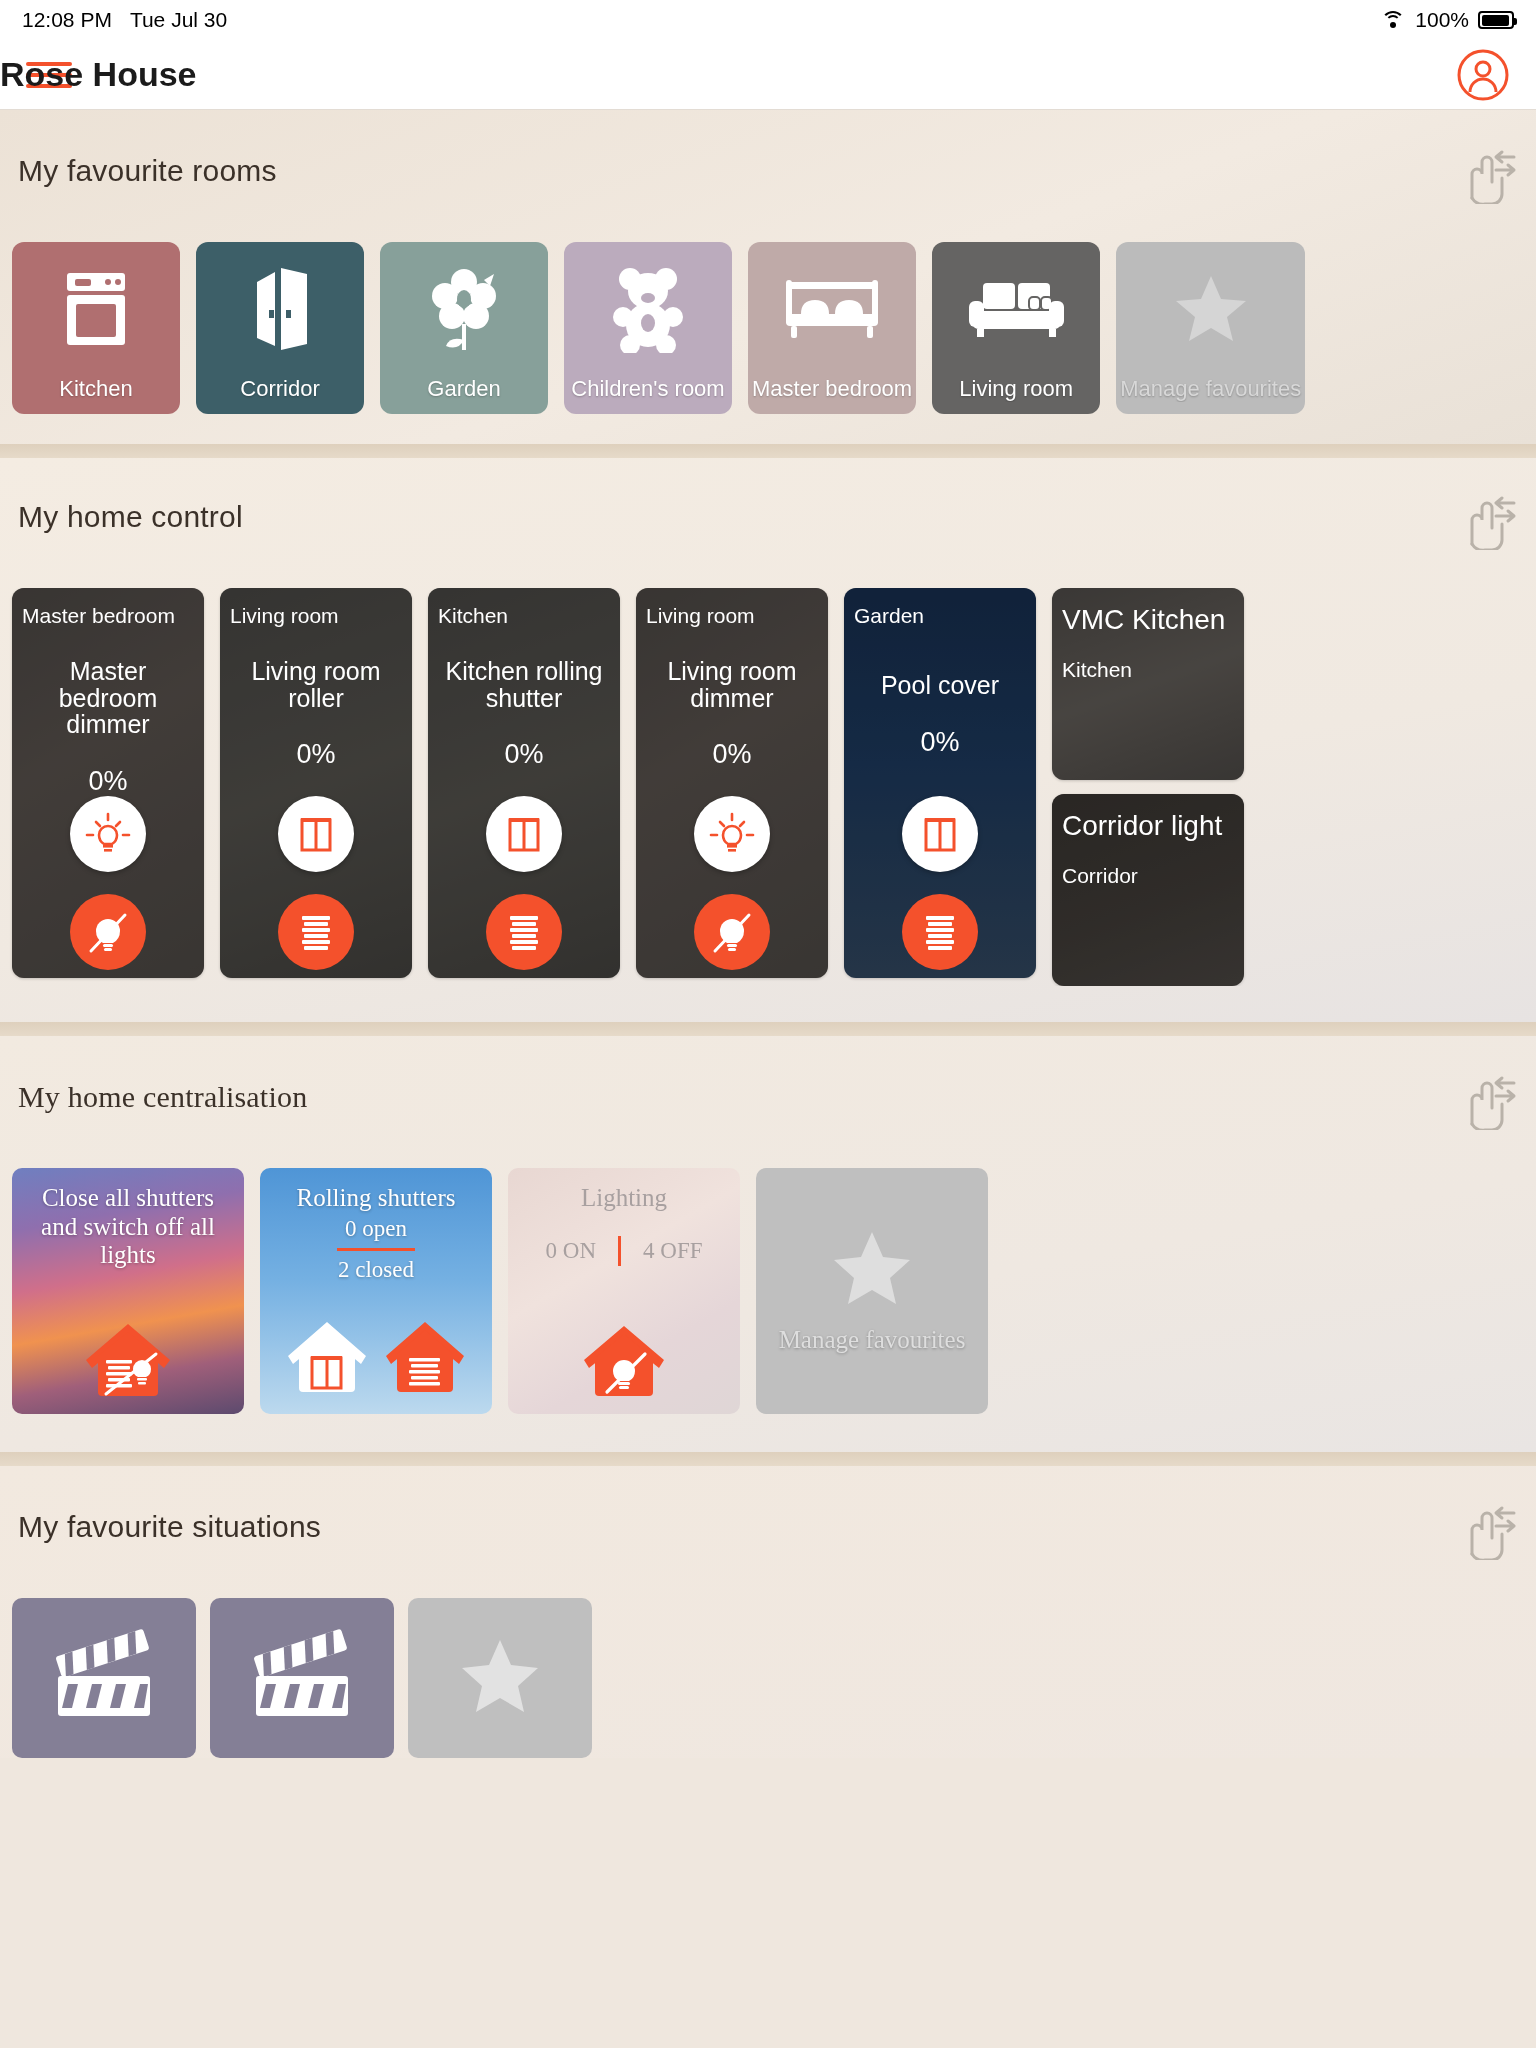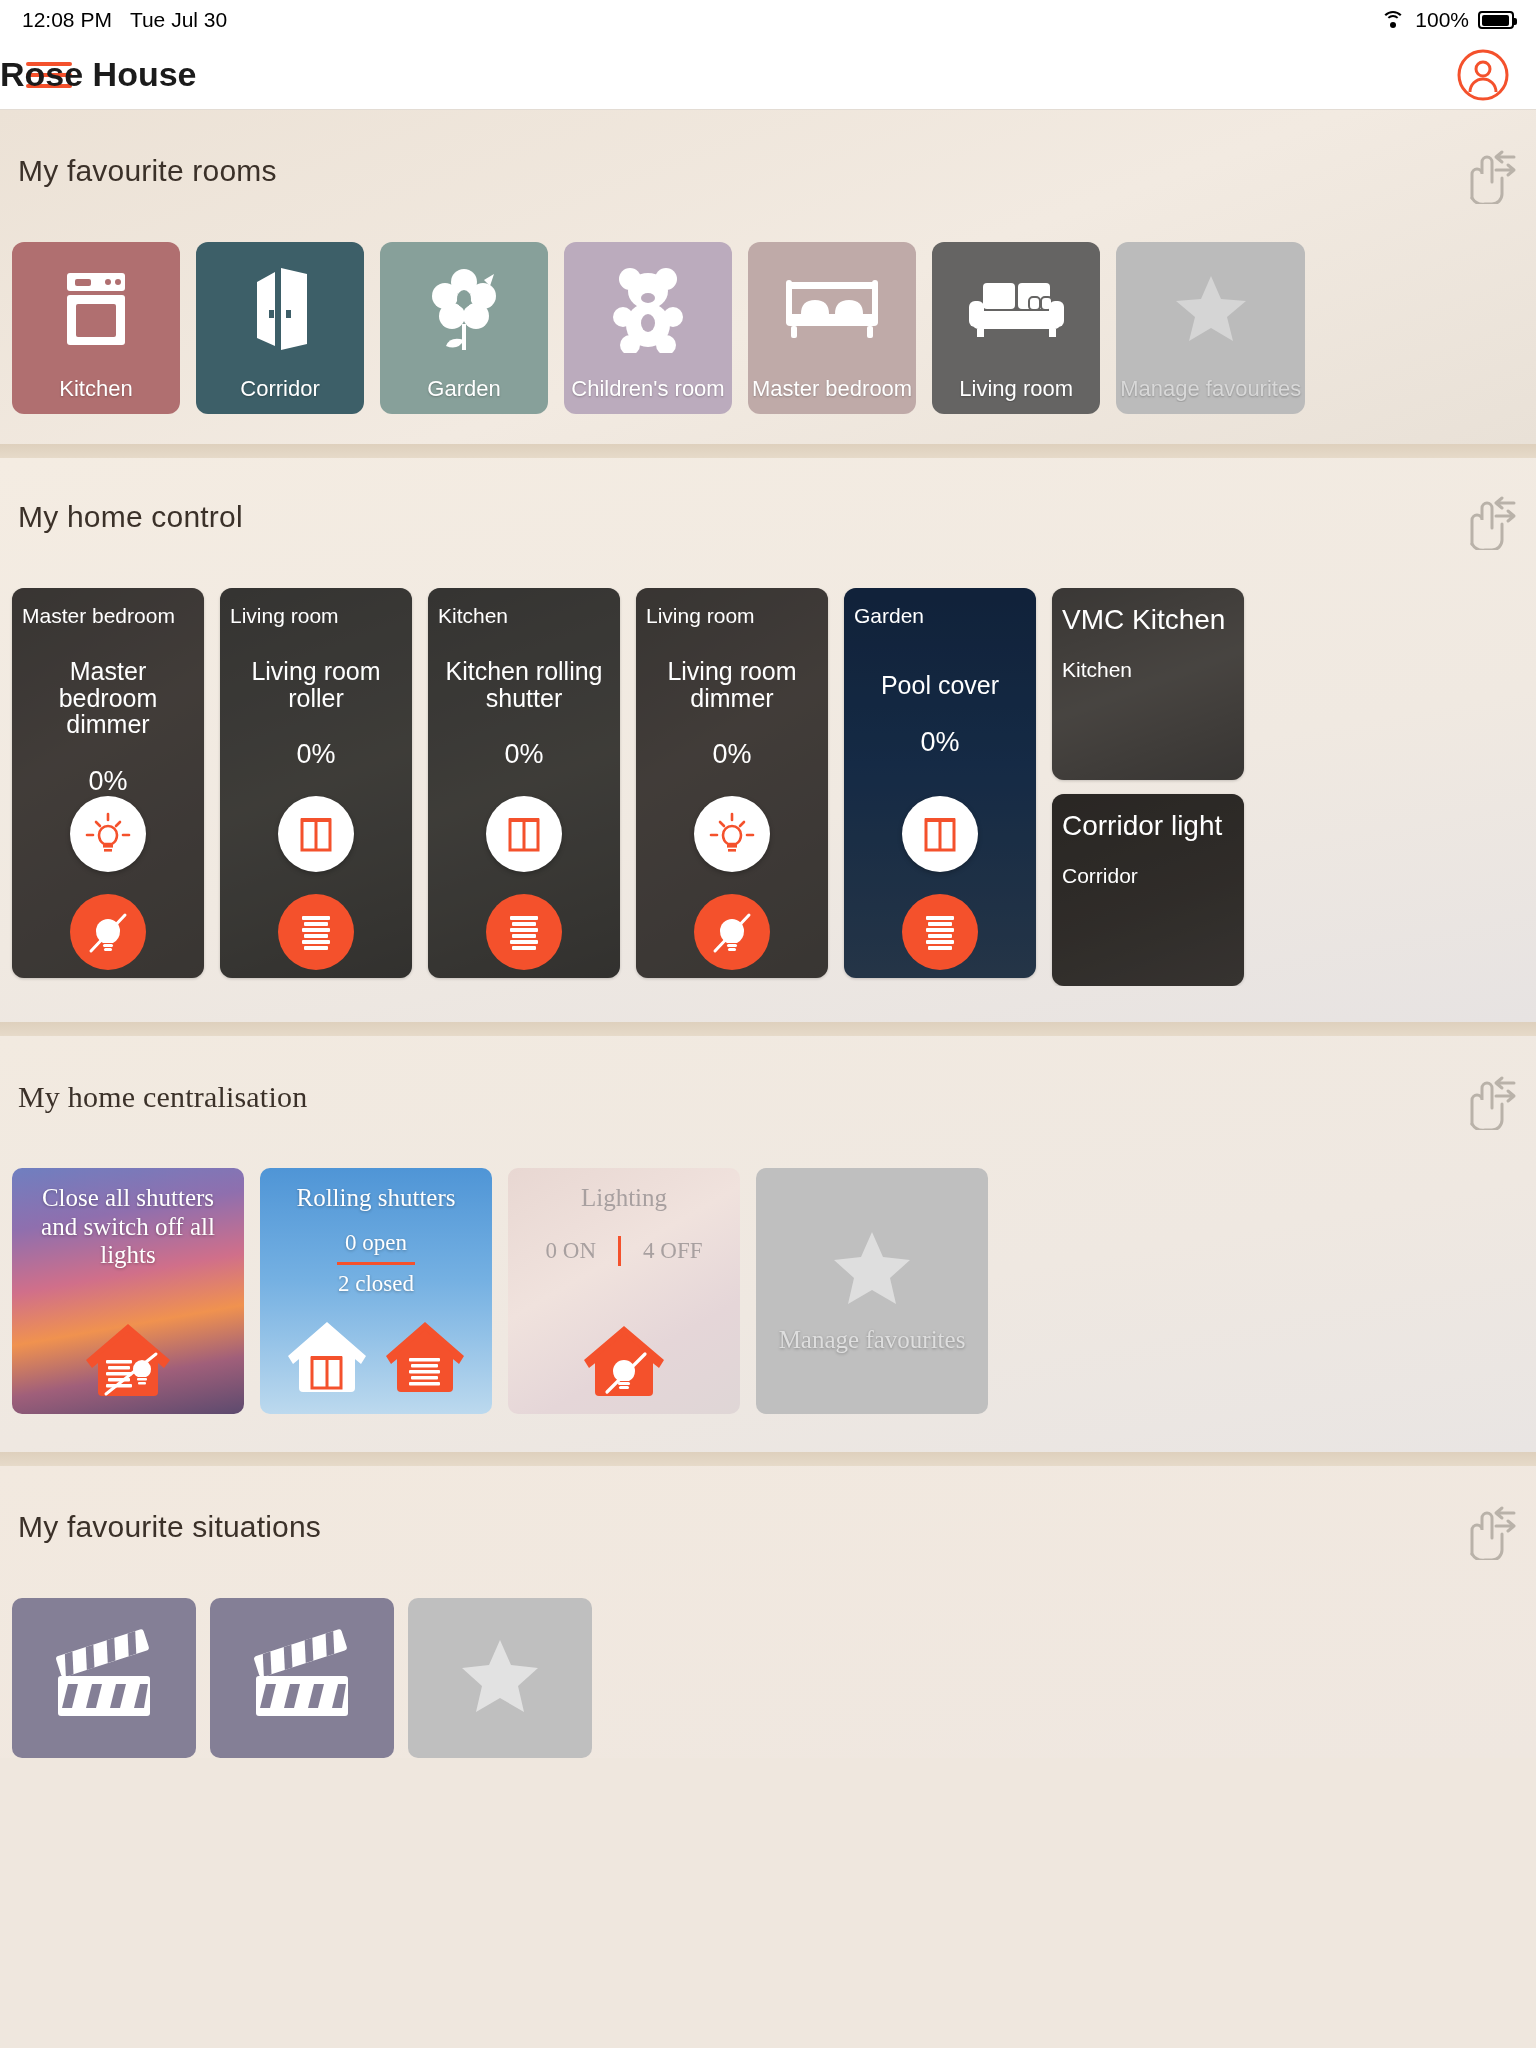--- a/index.html
+++ b/index.html
@@ -129,21 +129,21 @@
   
   .cent-strip { display: flex; gap: 16px; padding-left: 12px; overflow: hidden; }
   .cent-card {
     flex: 0 0 232px; height: 246px; border-radius: 10px;
     position: relative; overflow: hidden; cursor: pointer;
     display: flex; flex-direction: column; align-items: center;
     padding-top: 16px;
   }
   .cent-title { font-size: 25px; color: #fff; text-align: center; line-height: 1.14; padding: 0 14px;
                 text-shadow: 0 1px 3px rgba(0,0,0,.3); }
-  .cent-stats { margin-top: 14px; text-align: center; color: #fff; font-size: 23px; line-height: 1.42;
+  .cent-stats { text-align: center; color: #fff; font-size: 23px; line-height: 1.42;
                 text-shadow: 0 1px 3px rgba(0,0,0,.3); }
   .cent-rule { height: 3px; background: #f4512c; width: 78px; margin: 3px auto; }
   .cent-icons { position: absolute; bottom: 12px; left: 0; right: 0;
                 display: flex; justify-content: center; gap: 12px; align-items: flex-end; }
   .cent-card.manage { background: #bfbfbf; align-items: center; justify-content: center; padding-top: 0; }
   .cent-card.manage .cent-title { color: #dedede; margin-top: 14px; }
   .inline-row { display: flex; align-items: center; justify-content: flex-end; gap: 22px; }
   .vrule { width: 3px; height: 30px; background: #f4512c; }
 
   

